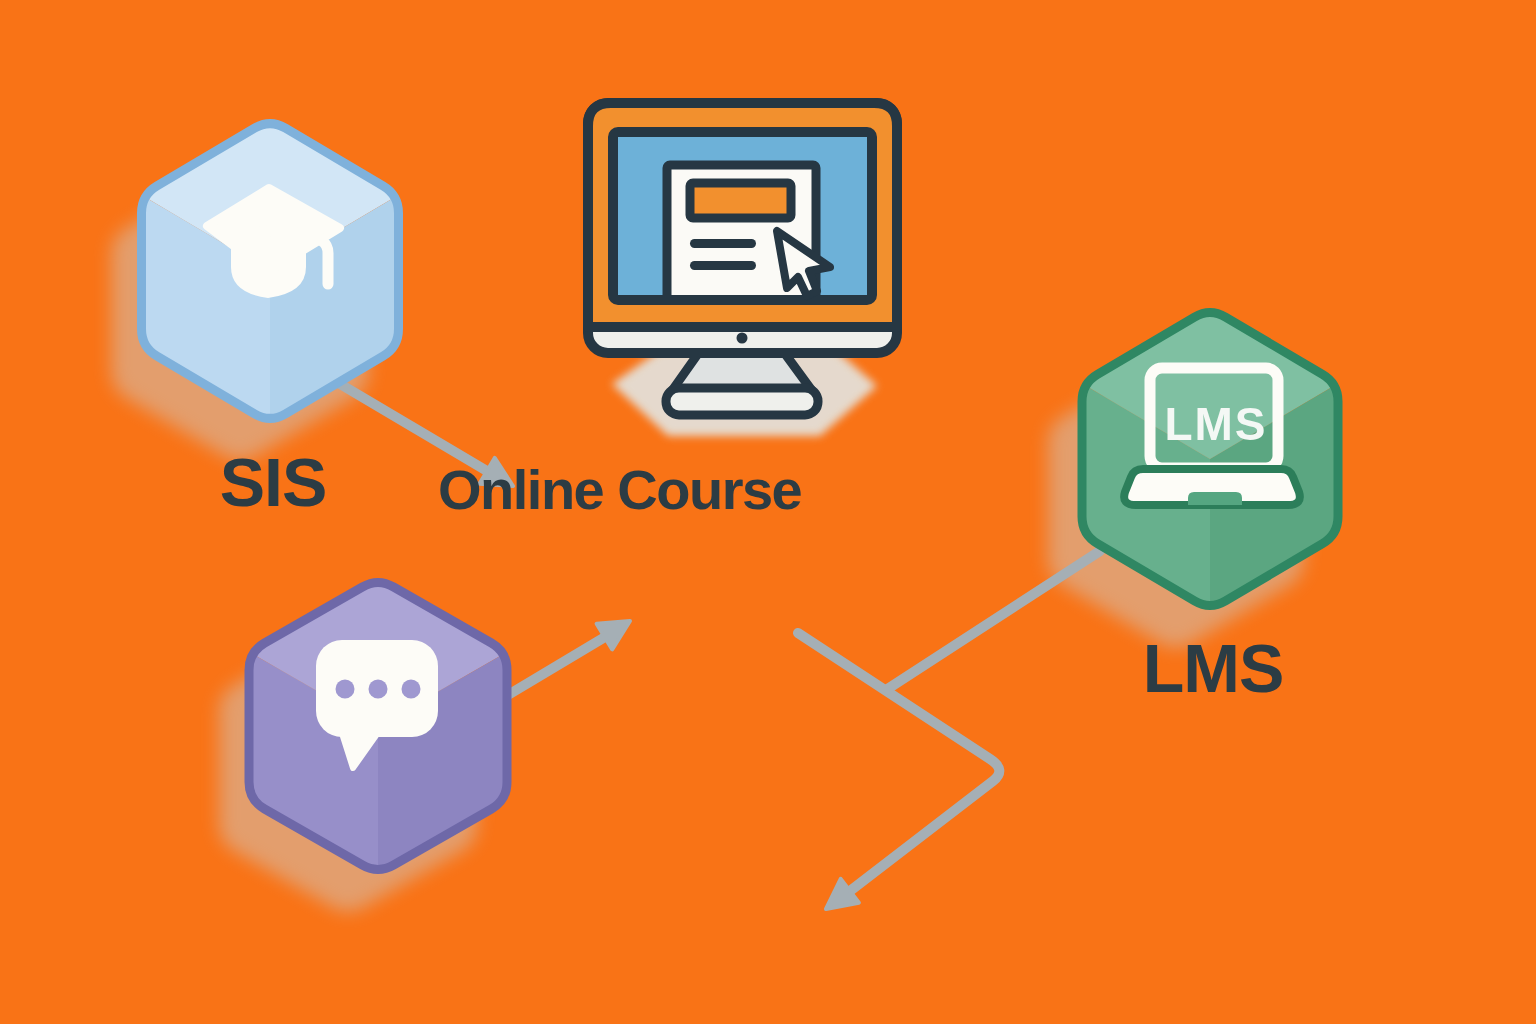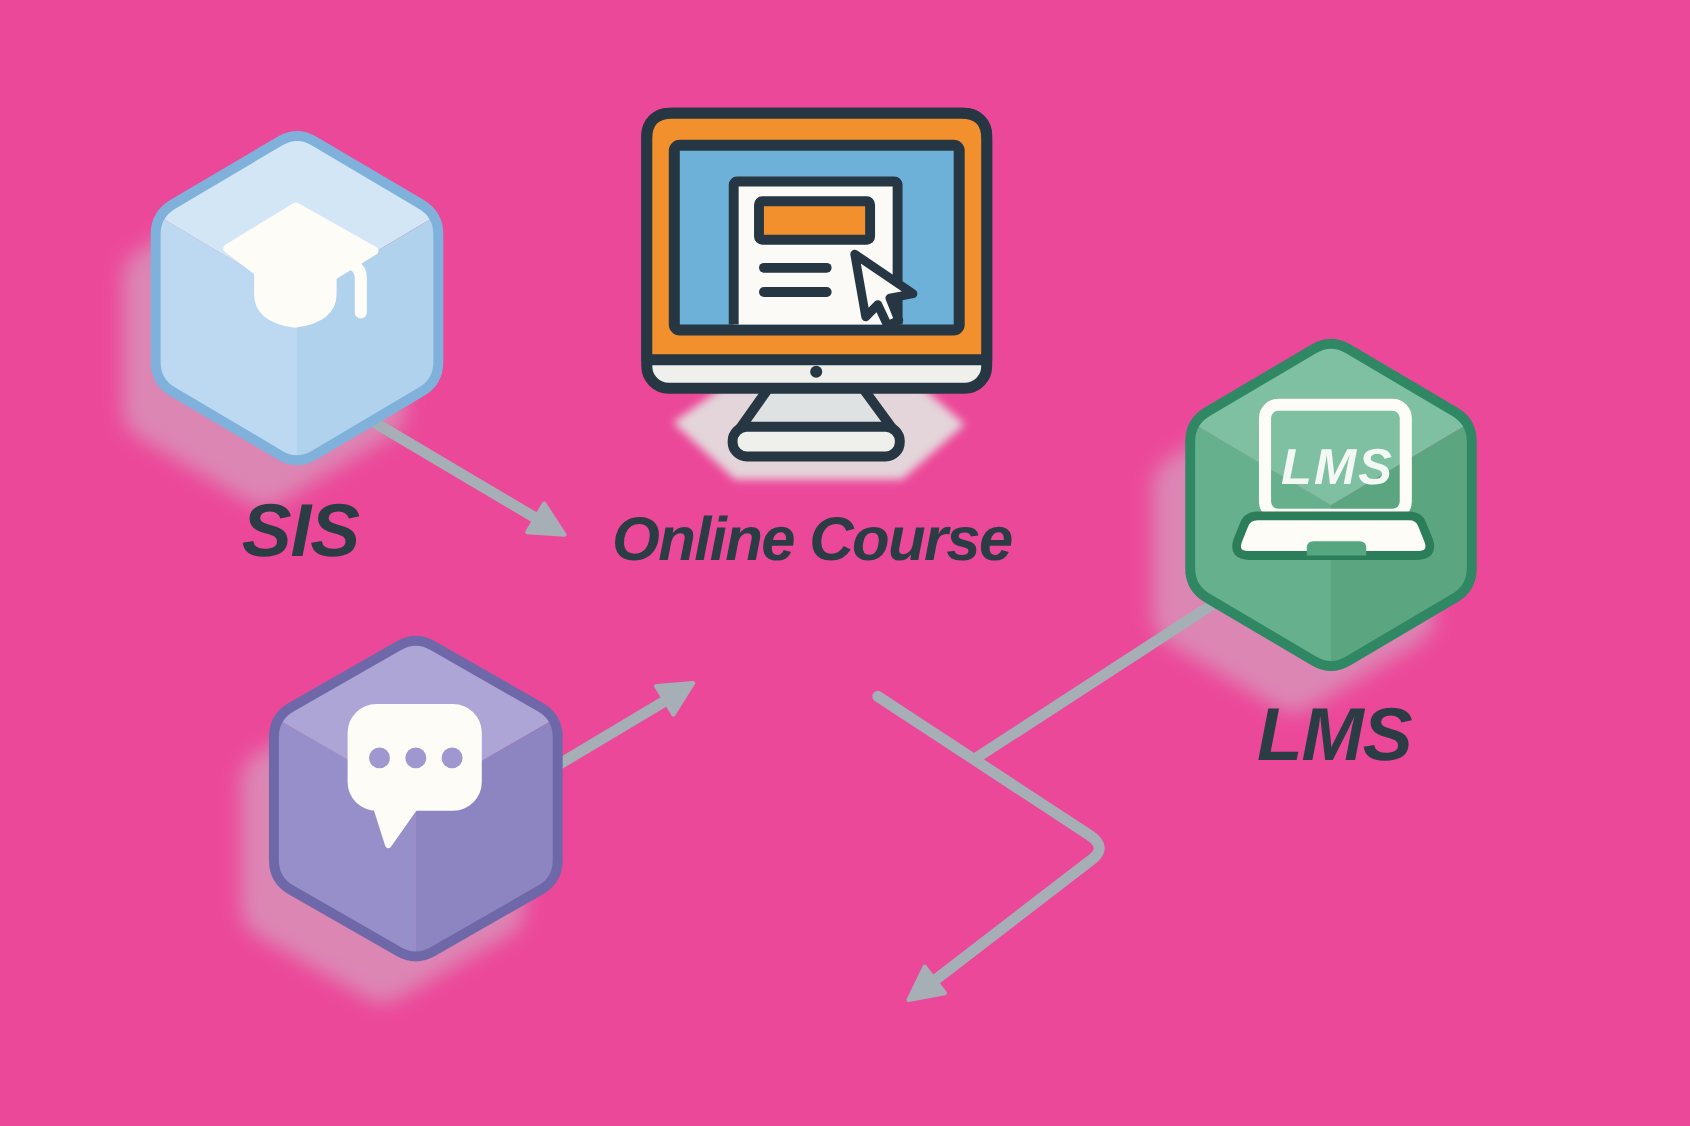--- a/index.html
+++ b/index.html
@@ -1,32 +1,31 @@
 <!DOCTYPE html>
 <html><head>
 <meta charset="utf-8">
 <style>
   html,body{margin:0;padding:0;background:#e9e7e2;}
   .stage{
     position:relative;width:1536px;height:1024px;overflow:hidden;
-    background:#ec4899;
+    background:#f97316;
     font-family:"Liberation Sans",sans-serif;
-    font-style:italic;
   }
   svg{position:absolute;left:0;top:0;}
   .ink{stroke:#263743;}
   .ink-fill{fill:#263743;}
   .icon-white{fill:#fdfcf7;}
   .node-shadow{opacity:.45;filter:blur(9px);}
   .monitor-shadow{filter:blur(4px);opacity:.9;}
   .arrow-line{fill:none;stroke-width:10;stroke-linecap:round;stroke-linejoin:round;}
   .arrow-head{stroke-width:4;stroke-linejoin:round;}
   .hex-border{fill:none;stroke-width:9;stroke-linejoin:round;}
   .title{
-    position:absolute;left:438px;top:458px;width:600px;text-align:center;
+    position:absolute;left:438px;top:458px;width:600px;text-align:left;
     font-weight:700;font-size:56px;line-height:64px;letter-spacing:-1.5px;color:#2c3c44;
   }
   .node-label{
     position:absolute;text-align:center;font-weight:700;font-size:68px;line-height:1;
     letter-spacing:-1px;color:#2c3c44;
   }
   #label-sis{left:173px;top:448px;width:200px;}
   #label-advising{left:225px;top:906px;width:300px;}
   #label-lms{left:1113px;top:634px;width:200px;}
   .lms-screen-text{

